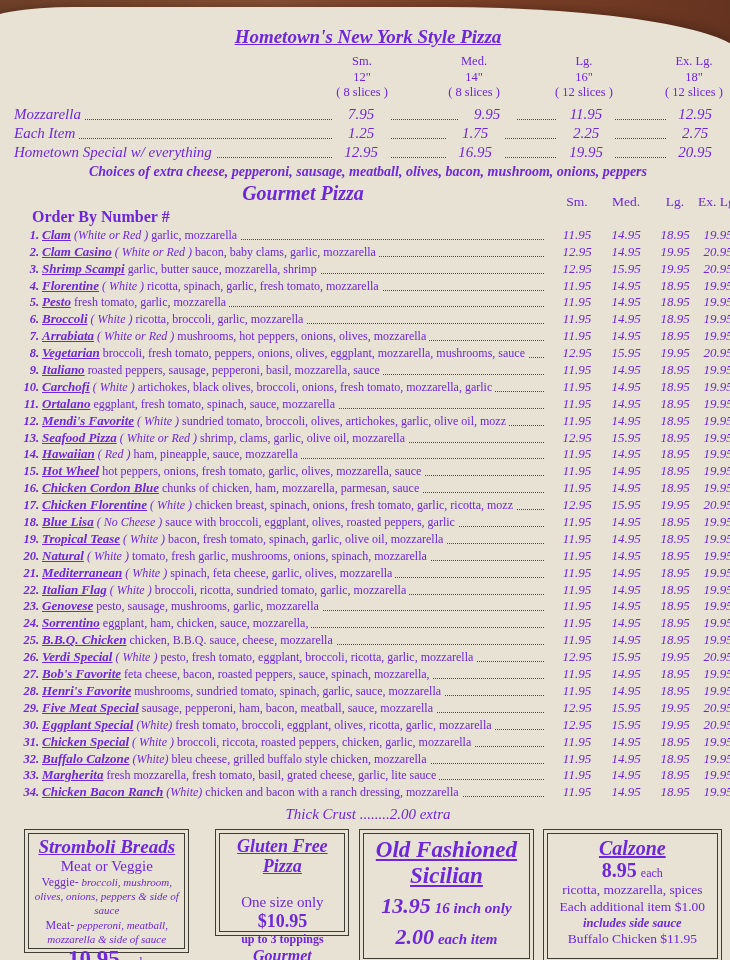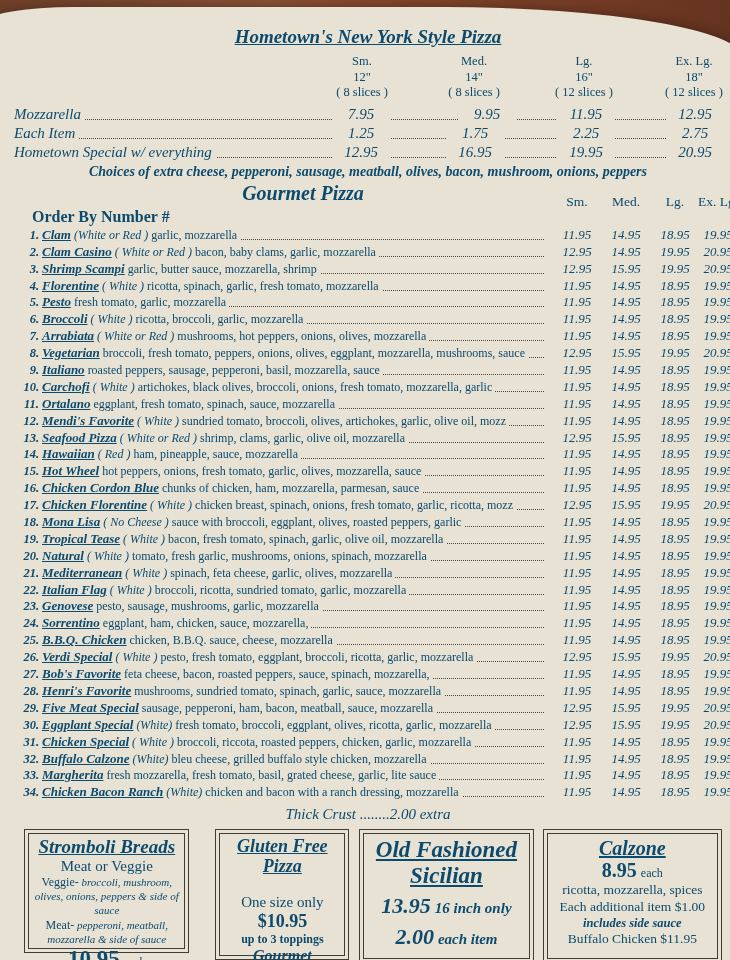--- a/index.html
+++ b/index.html
@@ -7,21 +7,21 @@
     width:730px; height:960px; overflow:hidden; position:relative;
     font-family:"Liberation Serif", serif;
     background: linear-gradient(100deg, #6f4029, #8a5136 30%, #7c4027 55%, #5d2f1e 90%);
   }
   .paper {
     position:absolute; top:7px; left:-16px; right:-14px; bottom:-16px;
     background:#e8e2d4;
     border-radius: 90px 300px 0 0 / 16px 52px 0 0;
     box-shadow: 0 2px 14px rgba(0,0,0,.45);
   }
-  .content { position:absolute; top:24px; left:14px; right:8px; bottom:0; color:#0c4a6e; }
+  .content { position:absolute; top:24px; left:14px; right:8px; bottom:0; color:#6d28d9; }
 
   
   .ny-title { text-align:center; font-weight:bold; font-style:italic; font-size:19px;
               text-decoration:underline; margin:2px 0 6px; }
   .ny-headers { position:relative; height:48px; font-size:12.5px; }
   .ny-size { position:absolute; top:0; width:100px; text-align:center; line-height:1.25; }
   .ny-rows { margin-top:2px; }
   .leader-row { position:relative; height:19px; font-style:italic; font-size:15px; }
   .leader-row::before { content:""; position:absolute; left:0; right:10px; bottom:3px;
                         border-bottom:1.6px dotted #4a463c; }
@@ -48,21 +48,21 @@
              font-style:italic; font-size:13px; }
   .pcol1 { left:540px; } .pcol2 { left:589px; } .pcol3 { left:638px; } .pcol4 { left:681px; }
   .thick-crust { text-align:center; font-weight:normal; font-style:italic; font-size:15px; margin-top:6px; }
 
   
   .boxes { display:flex; align-items:flex-start; margin-top:6px; }
   .box { border:1.5px solid #3f3c34; padding:3px; background:#e8e2d4; box-sizing:border-box; }
   .box-inner { border:1px solid #3f3c34; padding:3px 4px; text-align:center; height:100%; box-sizing:border-box; }
   .box-title { font-weight:bold; font-style:italic; text-decoration:underline; line-height:1.1; }
   .b1 { width:167px; margin-left:10px; height:124px; }
-  .b2 { width:135px; margin-left:26px; height:131px; }
+  .b2 { width:135px; margin-left:26px; height:107px; }
   .b3 { width:176px; margin-left:10px; height:134px; }
   .b4 { width:181px; margin-left:9px; height:134px; }
   .b1 .box-title { font-size:19px; }
   .b1 .sub { font-size:15px; }
   .b1 .ing { font-size:11px; line-height:1.25; }
   .b1 .ing .lead { font-style:normal; font-size:12px; }
   .b1 .ing em { font-style:italic; }
   .bigprice { font-weight:bold; font-size:23px; }
   .suffix { font-size:12px; font-weight:normal; }
   .b2 .box-title { font-size:18px; }
@@ -288,21 +288,21 @@
 
       <div class="g-row">
         <span class="g-label"><span class="g-num">17.</span> <span class="g-name">Chicken Florentine</span> <span class="g-qual">( White )</span> <span class="g-desc">chicken breast, spinach, onions, fresh tomato, garlic, ricotta, mozz</span></span>
         <span class="g-price pcol1">12.95</span>
         <span class="g-price pcol2">15.95</span>
         <span class="g-price pcol3">19.95</span>
         <span class="g-price pcol4">20.95</span>
       </div>
 
       <div class="g-row">
-        <span class="g-label"><span class="g-num">18.</span> <span class="g-name">Mona Lisa</span> <span class="g-qual">( No Cheese )</span> <span class="g-desc">sauce with broccoli, eggplant, olives, roasted peppers, garlic</span></span>
+        <span class="g-label"><span class="g-num">18.</span> <span class="g-name">Blue Lisa</span> <span class="g-qual">( No Cheese )</span> <span class="g-desc">sauce with broccoli, eggplant, olives, roasted peppers, garlic</span></span>
         <span class="g-price pcol1">11.95</span>
         <span class="g-price pcol2">14.95</span>
         <span class="g-price pcol3">18.95</span>
         <span class="g-price pcol4">19.95</span>
       </div>
 
       <div class="g-row">
         <span class="g-label"><span class="g-num">19.</span> <span class="g-name">Tropical Tease</span> <span class="g-qual">( White )</span> <span class="g-desc">bacon, fresh tomato, spinach, garlic, olive oil, mozzarella</span></span>
         <span class="g-price pcol1">11.95</span>
         <span class="g-price pcol2">14.95</span>

